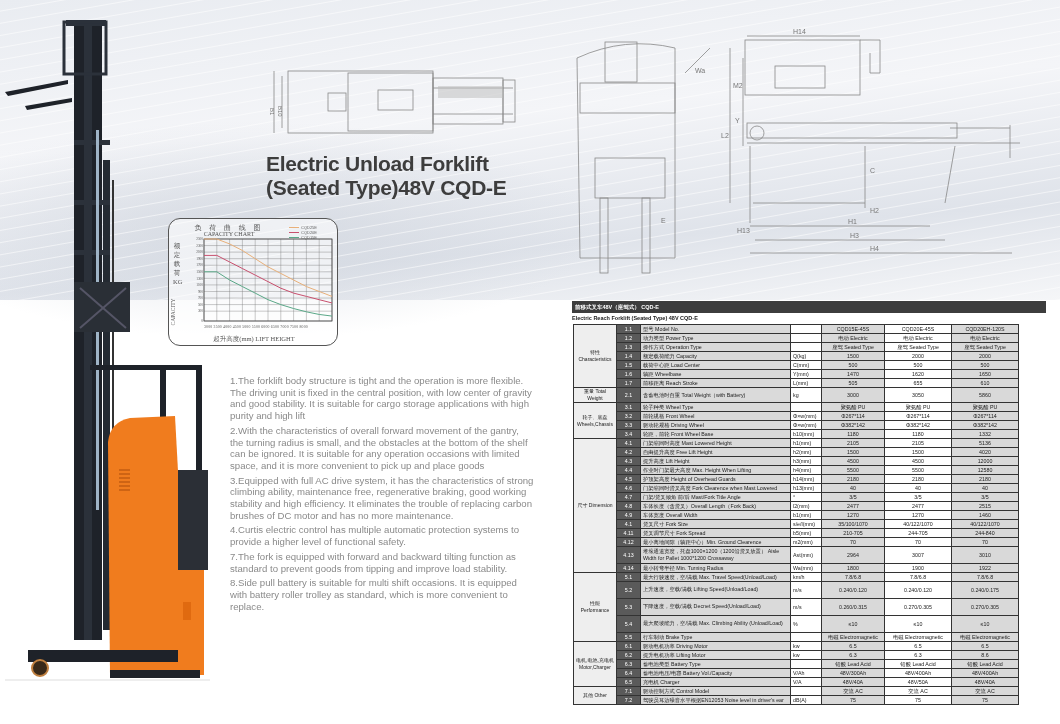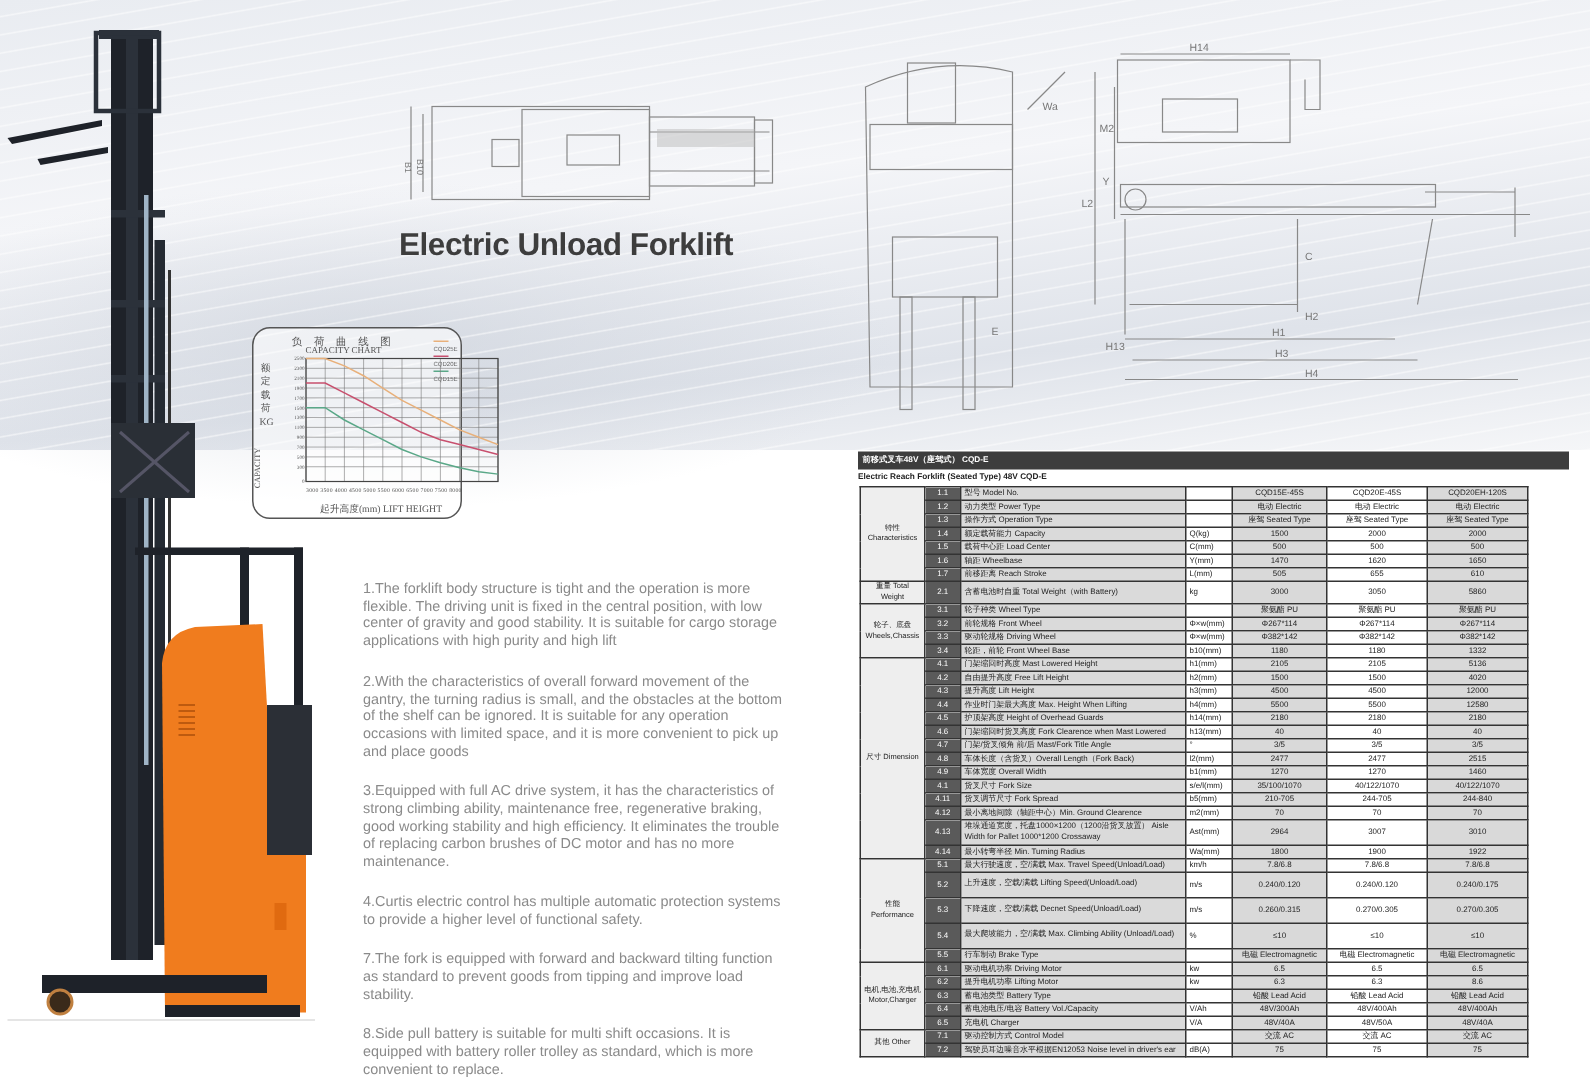--- a/index.html
+++ b/index.html
@@ -16,37 +16,37 @@
   .forklift { position: absolute; left: 0; top: 20px; width: 215px; height: 690px; }
 
   
   .topview { position: absolute; left: 268px; top: 68px; width: 252px; height: 70px; }
   .sideview { position: absolute; left: 565px; top: 28px; width: 455px; height: 250px; }
 
   .title { position: absolute; left: 266px; top: 152px; font-size: 21px; font-weight: bold;
     color: #3d3d3d; line-height: 24px; letter-spacing: -0.3px; }
 
   
-  .cap-chart { position: absolute; left: 168px; top: 218px; width: 140px; height: 128px;
+  .cap-chart { position: absolute; left: 168px; top: 218px; width: 170px; height: 128px;
     border: 1.2px solid #555; border-radius: 12px; background: rgba(255,255,255,0.6); }
   .cap-title { position: absolute; left: 0; width: 120px; text-align: center; font-family: "Liberation Serif", serif; color: #555; }
   .cap-title.cn { top: 4px; font-size: 7px; letter-spacing: 3px; }
   .cap-title.en { top: 12px; font-size: 6px; }
   .cap-legend { position: absolute; left: 120px; top: 6px; font-size: 4px; color: #666; line-height: 5px; }
   .cap-legend span.sw { display: inline-block; width: 10px; height: 1px; vertical-align: middle; margin-right: 2px; }
   .cap-ylab-cn { position: absolute; left: 4px; top: 22px; width: 8px; font-family: "Liberation Serif", serif; font-size: 6.5px; line-height: 9px; color: #555; text-align: center; }
   .cap-ylab-en { position: absolute; left: -10px; top: 90px; font-size: 5.5px; font-family: "Liberation Serif", serif; transform: rotate(-90deg); color: #555; }
   .cap-xlab { position: absolute; left: 0; width: 170px; top: 116px; text-align: center; font-family: "Liberation Serif", serif; font-size: 6.5px; color: #555; }
   .cap-xticks { position: absolute; left: 35px; top: 106px; font-size: 3.8px; color: #555; font-family: "Liberation Serif", serif; white-space: nowrap; letter-spacing: 0.2px; }
   .cap-plot { position: absolute; left: 18px; top: 18px; }
 
   
   .features { position: absolute; left: 227px; top: 372px; width: 310px; font-size: 9.6px;
     line-height: 11.7px; color: #8a8a8a; }
-  .features p { margin: 15px; }
+  .features p { margin: 3px; }
 
   
   .spec-head { position: absolute; left: 572px; top: 301px; width: 474px; height: 12px; background: #3d3d3d;
     color: #fff; font-size: 5.5px; font-weight: bold; line-height: 12px; padding-left: 3px; }
   .spec-sub { position: absolute; left: 572px; top: 314px; font-size: 5.5px; font-weight: bold; color: #222; line-height: 9px; }
   table.spec { position: absolute; left: 573px; top: 324px; width: 445px; border-collapse: collapse;
     font-size: 5.3px; color: #222; table-layout: fixed; }
   table.spec td { border: 0.8px solid #333; padding: 0 2px; height: 9px; line-height: 8px; white-space: nowrap; overflow: hidden; }
   table.spec td.grp { background: #eeeeee; text-align: center; white-space: normal; line-height: 7px; font-size: 5px; }
   table.spec td.no { background: #5a5a5a; color: #fff; text-align: center; }
@@ -172,20 +172,21 @@
     <text x="172" y="205">H13</text>
     <text x="305" y="185">H2</text>
     <text x="283" y="196">H1</text>
     <text x="285" y="210">H3</text>
     <text x="305" y="223">H4</text>
   </g>
 </svg>
 
 <div class="title">
   <div>Electric Unload Forklift</div>
+  <div>(Seated Type)48V CQD-E</div>
 </div>
 
 <div class="cap-chart">
   <div class="cap-title cn">负 荷 曲 线 图</div>
   <div class="cap-title en">CAPACITY CHART</div>
   <div class="cap-legend">
     <div><span class="sw" style="background:#e8b07a"></span><span>CQD25E</span></div>
     <div><span class="sw" style="background:#c8506e"></span><span>CQD20E</span></div>
     <div><span class="sw" style="background:#5aa888"></span><span>CQD15E</span></div>
   </div>

